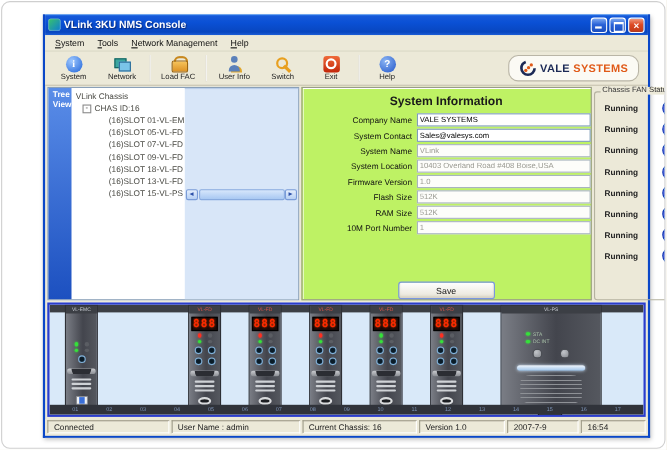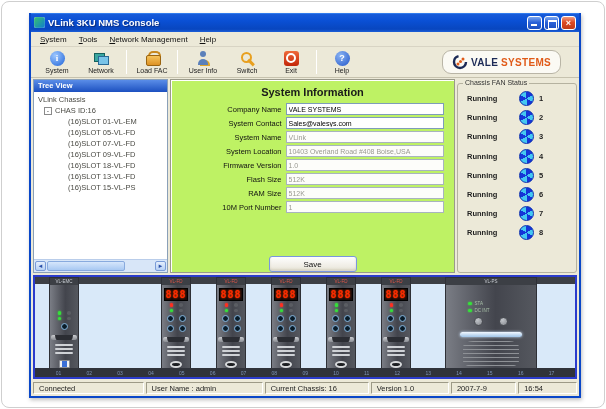--- a/index.html
+++ b/index.html
@@ -1,20 +1,20 @@
 <!DOCTYPE html>
 <html><head>
 <meta charset="utf-8">
 <style>
   * { margin:0; padding:0; box-sizing:border-box; }
   body { width:606px; height:409px; background:#fff; font-family:"Liberation Sans", sans-serif; overflow:hidden; }
   .frame { position:relative; width:604px; height:407px; margin:1px; border:1px solid #cfcfcf; border-radius:8px; background:#fff; overflow:hidden; }
 
   
-  .window { position:absolute; left:27px; top:11px; width:552px; height:385px; display:flex; flex-direction:column; border-left:2px solid #0a47c8; border-right:2px solid #0a47c8; border-bottom:2px solid #0a47c8; background:#ece9d8; box-shadow:1px 2px 4px rgba(0,0,0,.25); }
+  .window { position:absolute; left:37px; top:11px; width:552px; height:385px; display:flex; flex-direction:column; border-left:2px solid #0a47c8; border-right:2px solid #0a47c8; border-bottom:2px solid #0a47c8; background:#ece9d8; box-shadow:1px 2px 4px rgba(0,0,0,.25); }
 
   .titlebar { flex:0 0 19px; display:flex; align-items:center; padding:0 3px; background:linear-gradient(180deg,#3c8cf8 0%,#1659d8 8%,#0a50d5 40%,#0846bf 85%,#1d5fd8 100%); }
   .app-icon { width:11px; height:11px; margin-right:3px; border-radius:2px; background:linear-gradient(135deg,#39c46a,#0d7bd4); box-shadow:inset 0 0 1px #fff; }
   .title { flex:1; color:#fff; font-size:9.5px; font-weight:bold; text-shadow:1px 1px 1px #0a2a7a; white-space:nowrap; }
   .winbtns { display:flex; gap:2px; }
   .wbtn { width:15px; height:14px; border-radius:3px; border:1px solid #fff; position:relative; background:linear-gradient(180deg,#7da8f0,#2a62d8 45%,#1c4fc0); }
   .wbtn.close { background:linear-gradient(180deg,#f09a7e,#dd4a24 45%,#c03a18); color:#fff; font-size:9px; font-weight:bold; text-align:center; line-height:12px; }
   .wbtn.min::after { content:""; position:absolute; left:3px; bottom:3px; width:6px; height:2px; background:#fff; }
   .wbtn.max::after { content:""; position:absolute; left:3px; top:3px; width:7px; height:6px; border:1px solid #fff; border-top-width:2px; }
 
@@ -34,28 +34,28 @@
   .icon-lock::before { content:""; position:absolute; top:0; left:3px; width:9px; height:8px; border:2px solid #c8881e; border-bottom:none; border-radius:5px 5px 0 0; }
   .icon-lock::after { content:""; position:absolute; bottom:0; left:1px; width:13px; height:9px; background:linear-gradient(180deg,#f6c35a,#dd9225); border:1px solid #9a6410; border-radius:2px; }
   .icon-user::before { content:""; position:absolute; top:0; left:4px; width:6px; height:6px; border-radius:50%; background:#5b80ba; }
   .icon-user::after { content:""; position:absolute; bottom:1px; left:2px; width:10px; height:6px; border-radius:5px 5px 0 0; background:#5b80ba; box-shadow:2px 1px 0 #e0a62a; }
   .icon-key::before { content:""; position:absolute; top:1px; left:1px; width:7px; height:7px; border:2.5px solid #e8a020; border-radius:50%; }
   .icon-key::after { content:""; position:absolute; bottom:2px; right:0; width:8px; height:3px; background:#e8a020; transform:rotate(45deg); }
   .icon-exit { border-radius:3px; background:linear-gradient(180deg,#ef6a3a,#c22508); }
   .icon-exit::after { content:""; width:6px; height:6px; border:2px solid #fff; border-radius:50%; }
   .icon-help { border-radius:50%; background:radial-gradient(circle at 35% 30%,#8ab4f4,#2356c8); color:#fff; font-size:9px; font-weight:bold; }
 
-  .logo-box { margin-left:auto; display:flex; align-items:center; gap:3px; background:#fbfaf4; border:1px solid #b9b5a6; border-radius:9px; padding:3px 9px; margin-right:14px; }
+  .logo-box { margin-left:auto; display:flex; align-items:center; gap:3px; background:#fbfaf4; border:1px solid #b9b5a6; border-radius:9px; padding:3px 9px; margin-right:4px; }
   .logo-name { font-size:10px; font-weight:bold; color:#1c2a56; letter-spacing:0.3px; }
   .logo-suffix { font-size:10px; font-weight:bold; color:#e05a18; letter-spacing:0.3px; }
 
   
   .main { flex:0 0 169px; display:flex; gap:2px; padding:1px 2px 1px 2px; }
 
-  .tree-panel { flex:0 0 135px; display:flex; flex-direction:column; background:#fff; border:1px solid #8aa0b8; }
+  .tree-panel { flex:0 0 135px; display:flex; flex-direction:row; background:#fff; border:1px solid #8aa0b8; }
   .tree-header { flex:0 0 12px; background:linear-gradient(180deg,#5a8de8,#1c50c0); color:#fff; font-size:7.5px; font-weight:bold; padding:1px 0 0 4px; }
   .tree-body { flex:1; overflow:hidden; padding-top:2px; }
   .tree-item { font-size:7.5px; color:#4a4a44; line-height:11px; white-space:nowrap; }
   .t-root { padding-left:4px; }
   .t-chassis { padding-left:10px; display:flex; align-items:center; gap:3px; }
   .expander { width:8px; height:8px; border:1px solid #8a8a8a; background:#fff; font-size:7px; line-height:6px; text-align:center; color:#444; }
   .t-slot { padding-left:34px; }
   .hscroll { flex:0 0 13px; display:flex; align-items:center; background:#d8e6f8; border-top:1px solid #b9cdea; padding:1px; }
   .sbtn { width:11px; height:10px; background:linear-gradient(180deg,#e4eefc,#b6d0f4); border:1px solid #7a9cd8; border-radius:2px; color:#2a4fa8; font-size:6px; line-height:9px; text-align:center; }
   .sthumb { height:10px; flex:0 0 78px; margin-left:1px; background:linear-gradient(180deg,#d6e6fb,#a8c8f2); border:1px solid #88aade; border-radius:2px; }

